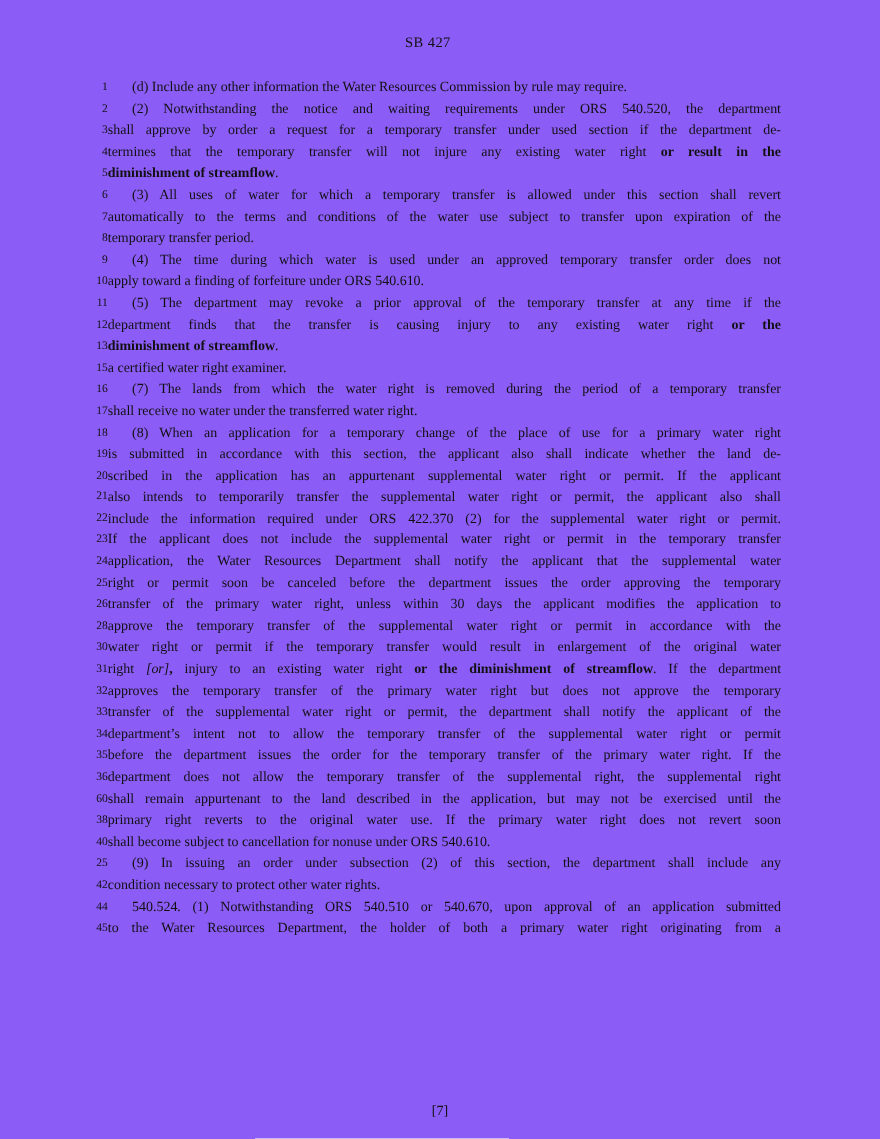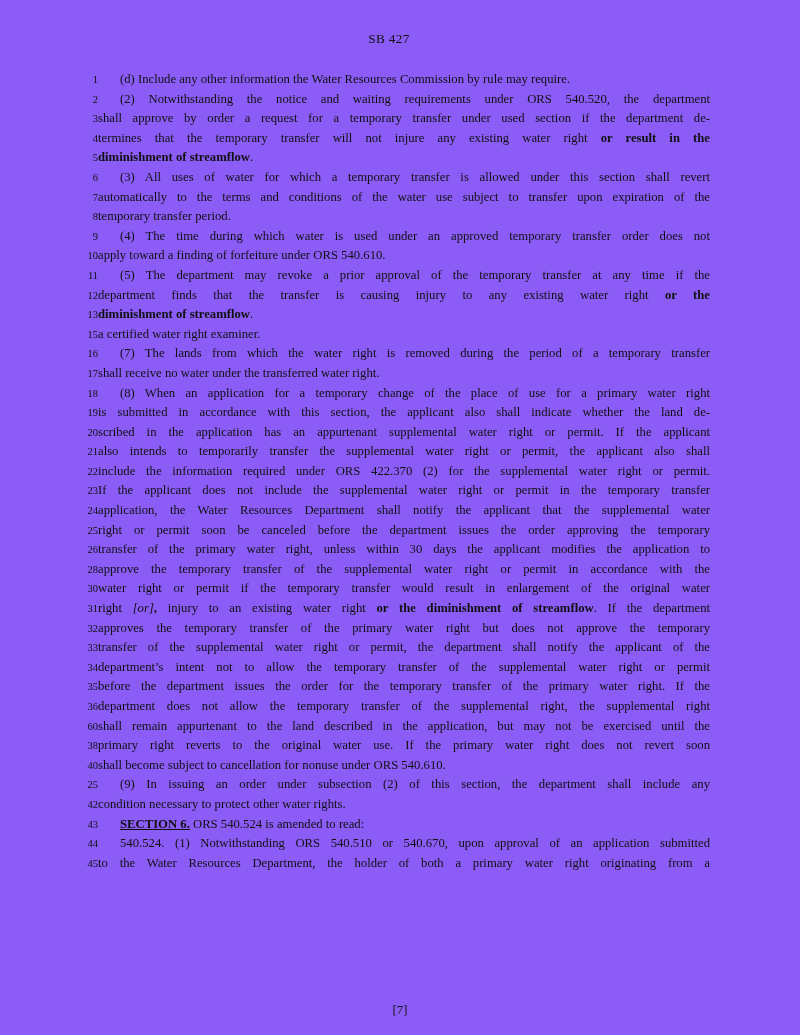--- a/index.html
+++ b/index.html
@@ -200,24 +200,20 @@
         <span class="ltext"><span>shall become subject to cancellation for nonuse under ORS 540.610.</span></span>
       </div>
       <div class="line">
         <span class="lnum">25</span>
         <span class="ltext indent"><span>(9) In issuing an order under subsection (2) of this section, the department shall include any</span></span>
       </div>
       <div class="line last">
         <span class="lnum">42</span>
         <span class="ltext"><span>condition necessary to protect other water rights.</span></span>
       </div>
-      <div class="line last">
-        <span class="lnum">43</span>
-        <span class="ltext indent"><span class="bold underline">SECTION 6.</span><span> ORS 540.524 is amended to read:</span></span>
-      </div>
       <div class="line">
         <span class="lnum">44</span>
         <span class="ltext indent"><span>540.524. (1) Notwithstanding ORS 540.510 or 540.670, upon approval of an application submitted</span></span>
       </div>
       <div class="line">
         <span class="lnum">45</span>
         <span class="ltext"><span>to the Water Resources Department, the holder of both a primary water right originating from a</span></span>
       </div>
     </div>
   <div class="footer">[7]</div>

